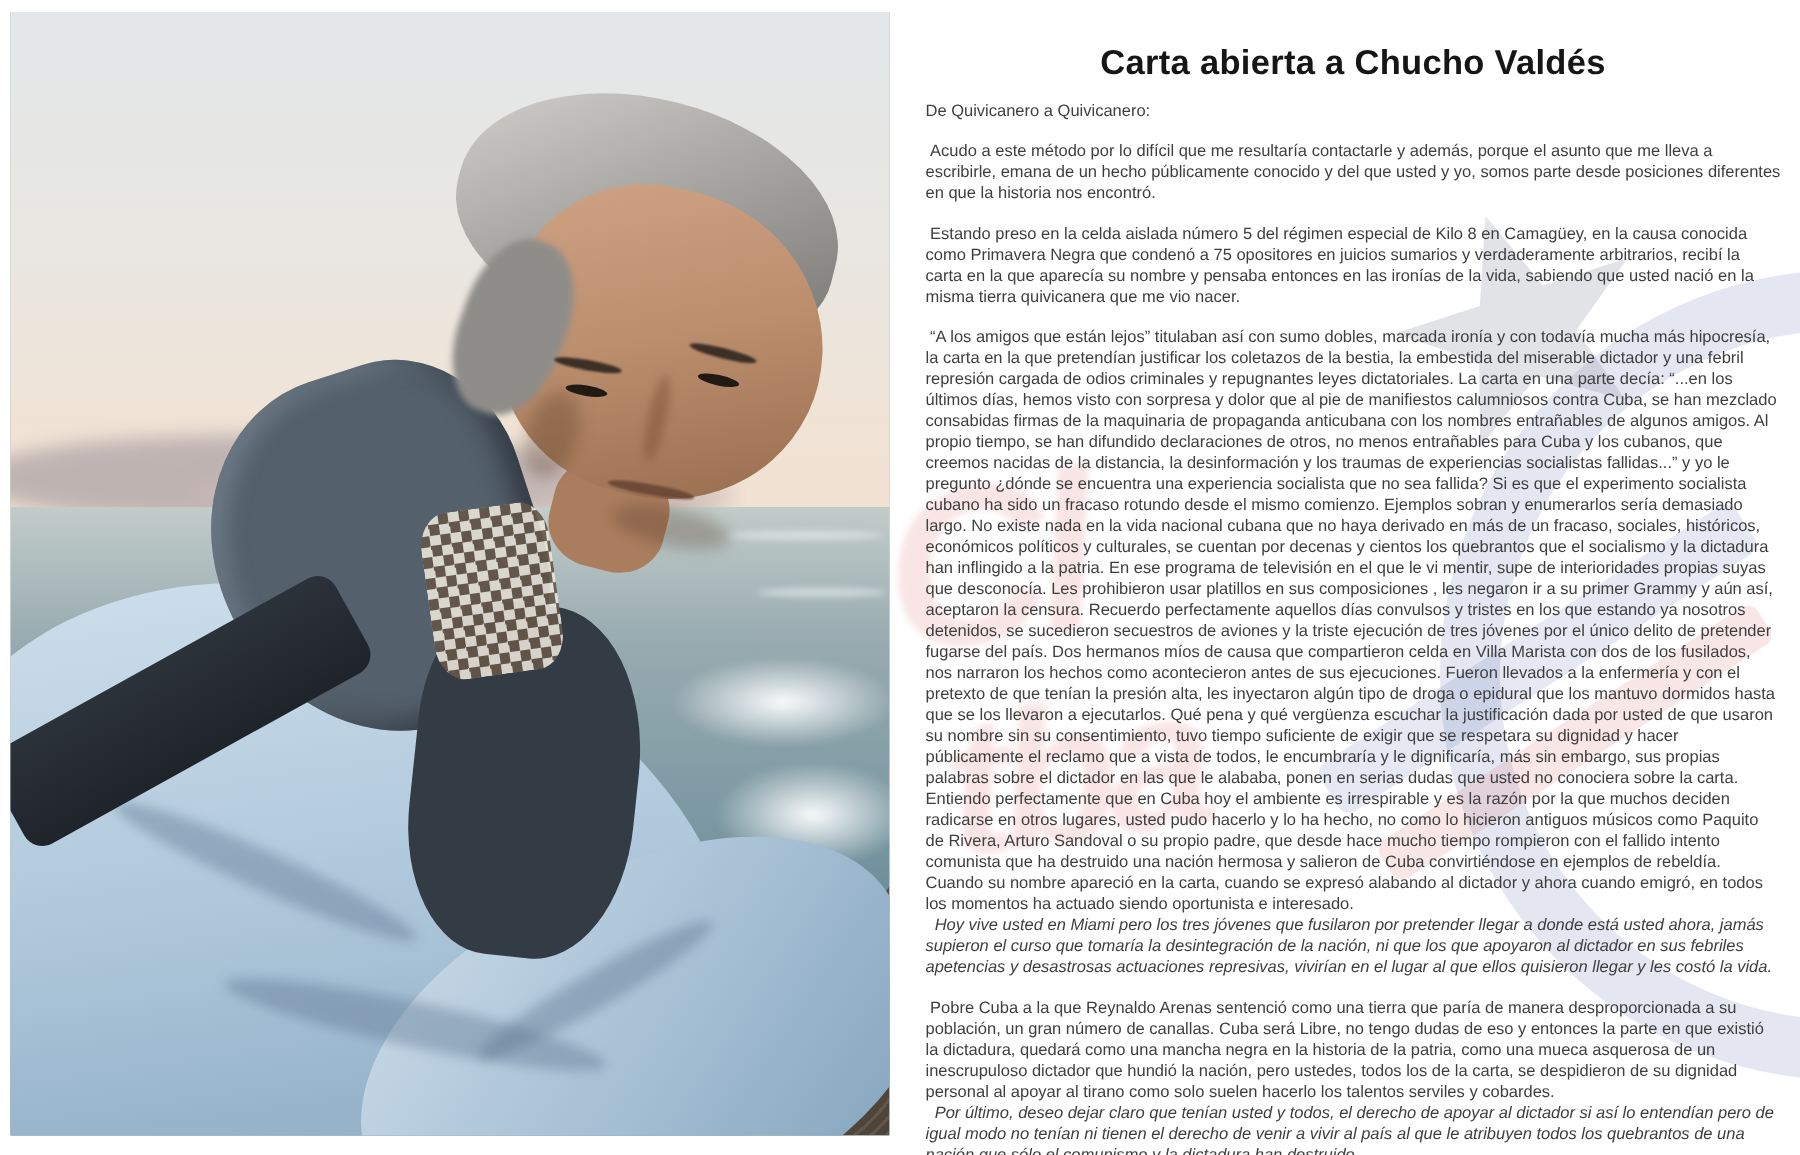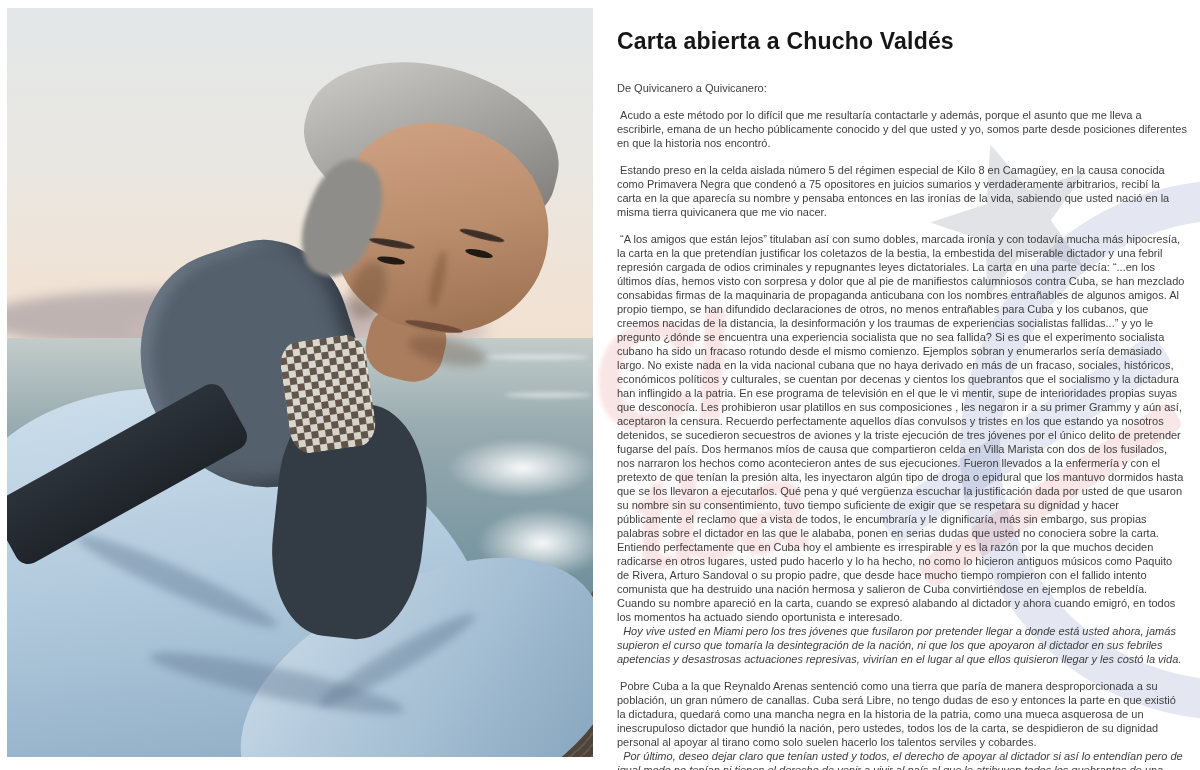--- a/index.html
+++ b/index.html
@@ -73,21 +73,21 @@
   .wm-star{left:330px;top:20px;width:170px;height:160px;transform:rotate(-18deg);
     background:rgba(150,156,168,.28);filter:blur(5px);
     clip-path:polygon(50% 0%,63% 35%,98% 35%,70% 57%,80% 91%,50% 70%,20% 91%,30% 57%,2% 35%,37% 35%);}
   .wm-red{color:rgba(205,52,60,.13);font-weight:bold;font-style:italic;
     font-size:150px;line-height:1;transform:rotate(-8deg);filter:blur(2px);letter-spacing:-8px;}
   .wm-red-a{left:-10px;top:180px;}
   .wm-red-b{left:30px;top:330px;font-size:130px;}
 
   
   .letter{position:absolute;left:617px;top:28px;width:570px;color:#3e3e3e;}
-  .letter h1{margin:0 0 26px 0;text-align:left;font-size:23px;letter-spacing:.2px;
+  .letter h1{margin:0 0 12px 0;text-align:center;font-size:23px;letter-spacing:.2px;
     color:#161616;font-weight:bold;}
   .letter p{margin:13px 0 0 0;font-size:11px;line-height:14px;white-space:pre-wrap;}
   .letter p.salutation{margin-top:0;}
   .letter p.cont{margin-top:0;font-style:italic;}
 </style>
 </head>
 <body>
 
 <div class="page">
 

